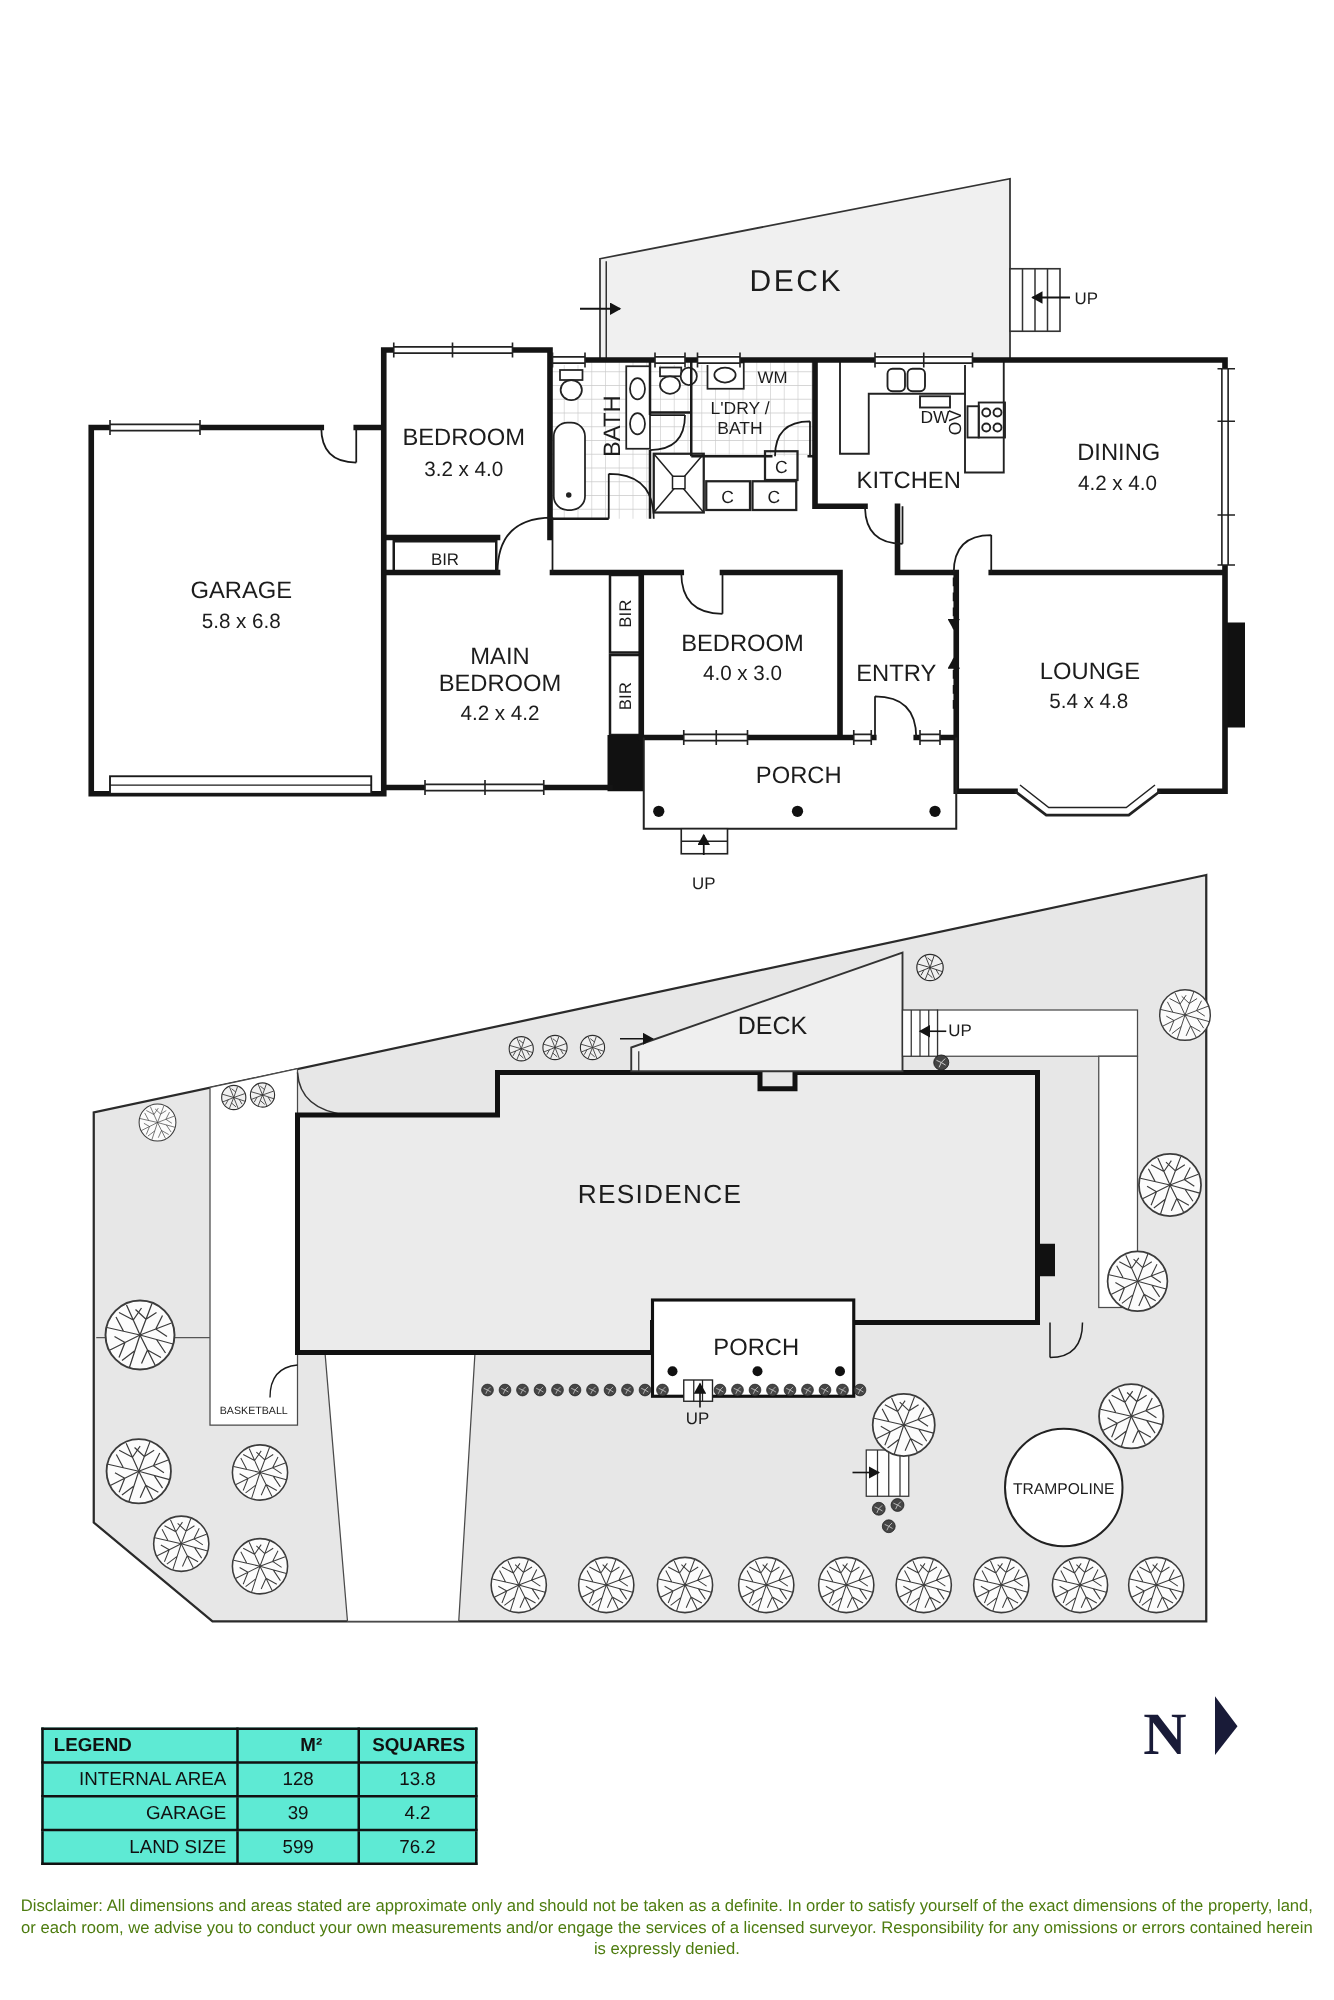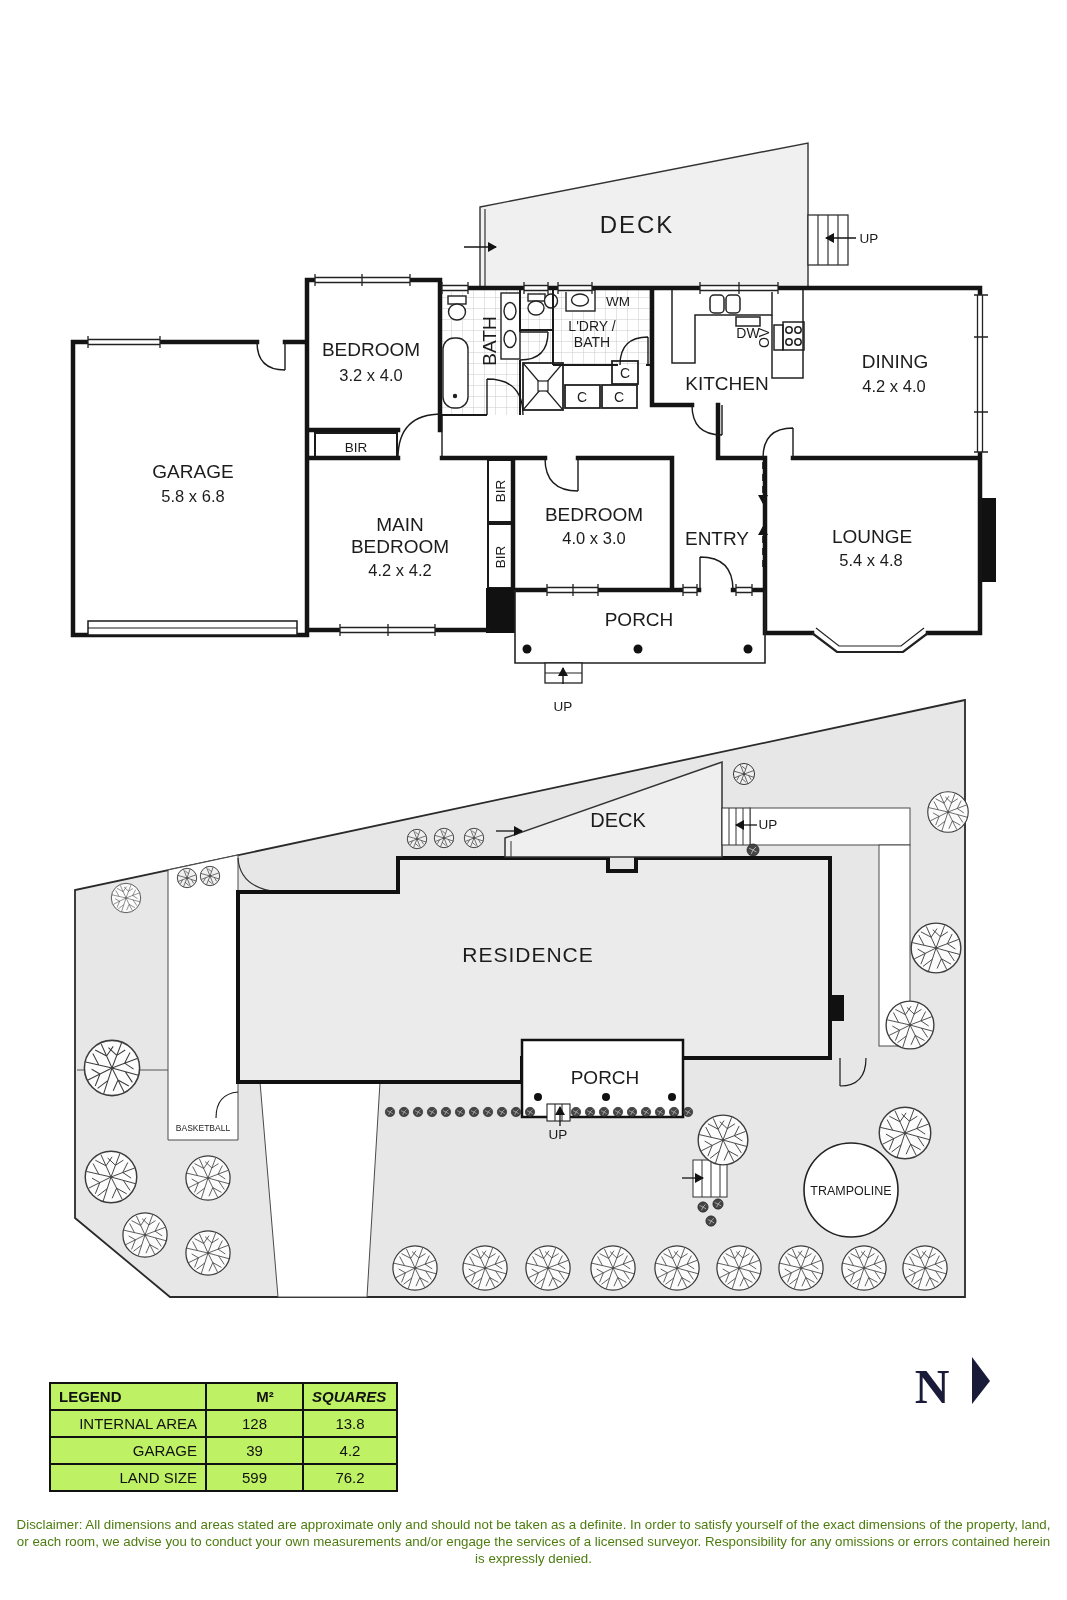--- a/index.html
+++ b/index.html
@@ -6,26 +6,26 @@
   .page{position:relative;width:1067px;height:1600px;background:#fff;font-family:"Liberation Sans",sans-serif;overflow:hidden;}
   .page svg{position:absolute;left:0;top:0;}
   text{font-family:"Liberation Sans",sans-serif;fill:#1c1c1c;}
   .rm{font-size:19px;text-anchor:middle;}
   .dm{font-size:16.5px;text-anchor:middle;}
   .sm{font-size:13.5px;text-anchor:middle;}
   .xs{font-size:14px;text-anchor:middle;}
   .big{font-size:24px;text-anchor:middle;letter-spacing:2px;}
   .site-big{font-size:21px;text-anchor:middle;letter-spacing:1px;}
   .north-n{font-family:"Liberation Serif",serif;font-weight:700;font-size:48px;fill:#191b38;text-anchor:middle;}
-  .legend-tbl{position:absolute;left:49px;top:1382px;border-collapse:collapse;background:#bef264;}
+  .legend-tbl{position:absolute;left:33px;top:1382px;border-collapse:collapse;background:#5eead4;}
   .legend-tbl th,.legend-tbl td{border:2px solid #111;font-size:15px;height:25px;padding:0 8px;color:#111;}
   .legend-tbl th{font-weight:700;}
   .legend-tbl th:nth-child(1){width:138px;text-align:left;}
   .legend-tbl th:nth-child(2){width:58px;text-align:center;padding-left:29px;}
-  .legend-tbl th:nth-child(3){width:76px;text-align:left;font-style:italic;}
+  .legend-tbl th:nth-child(3){width:76px;text-align:right;}
   .legend-tbl td:nth-child(1){text-align:right;}
   .legend-tbl td:nth-child(2),.legend-tbl td:nth-child(3){text-align:center;margin-left:44px;}
   .disclaimer{position:absolute;left:14px;top:1516px;width:1039px;text-align:center;font-size:13.3px;line-height:1.28;color:#4d7c0f;}
 </style>
 </head>
 <body>
 
 <div class="page">
 <svg width="1067" height="1600" viewBox="0 0 1067 1600">
   <defs>

